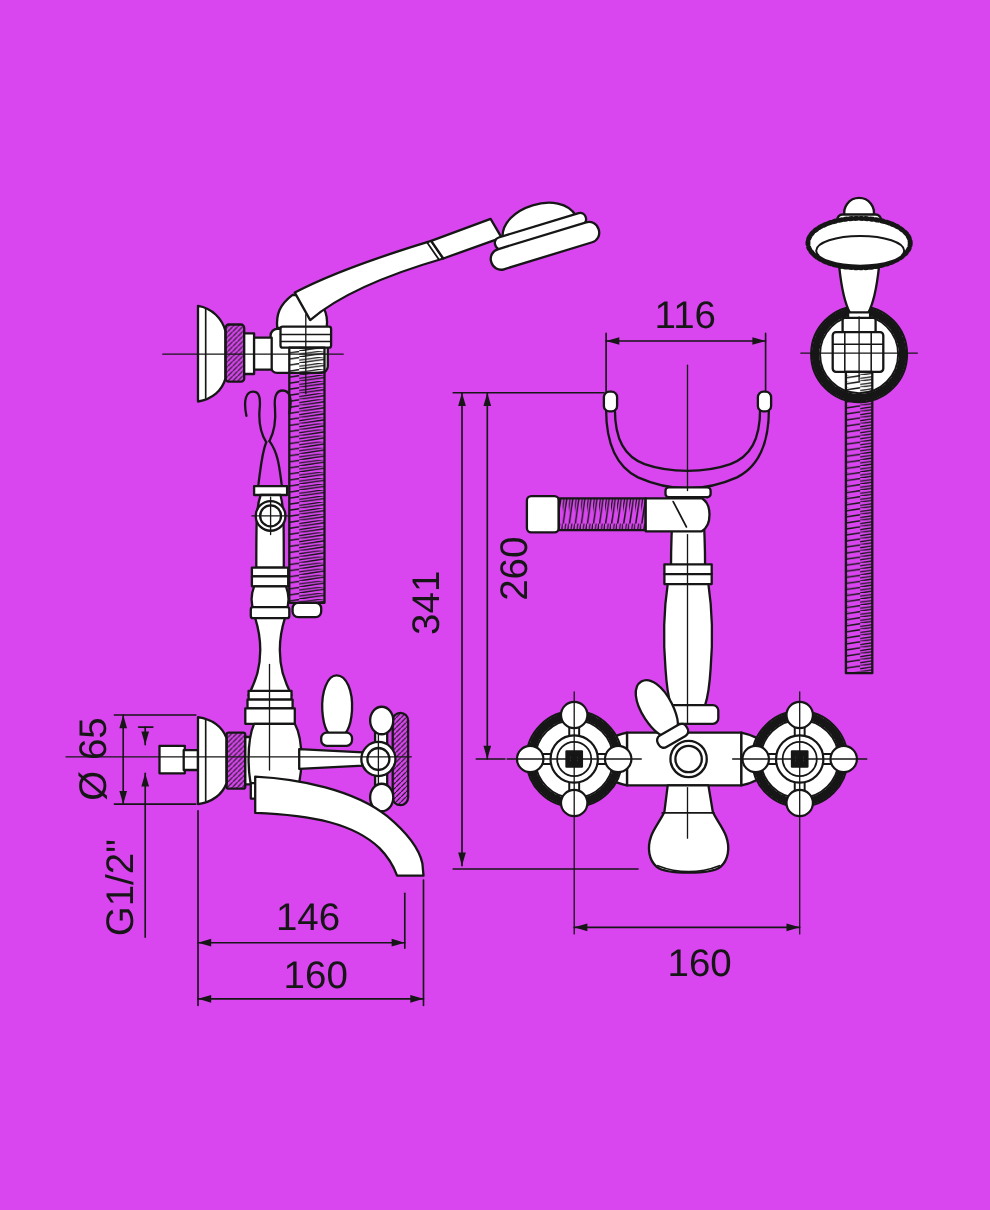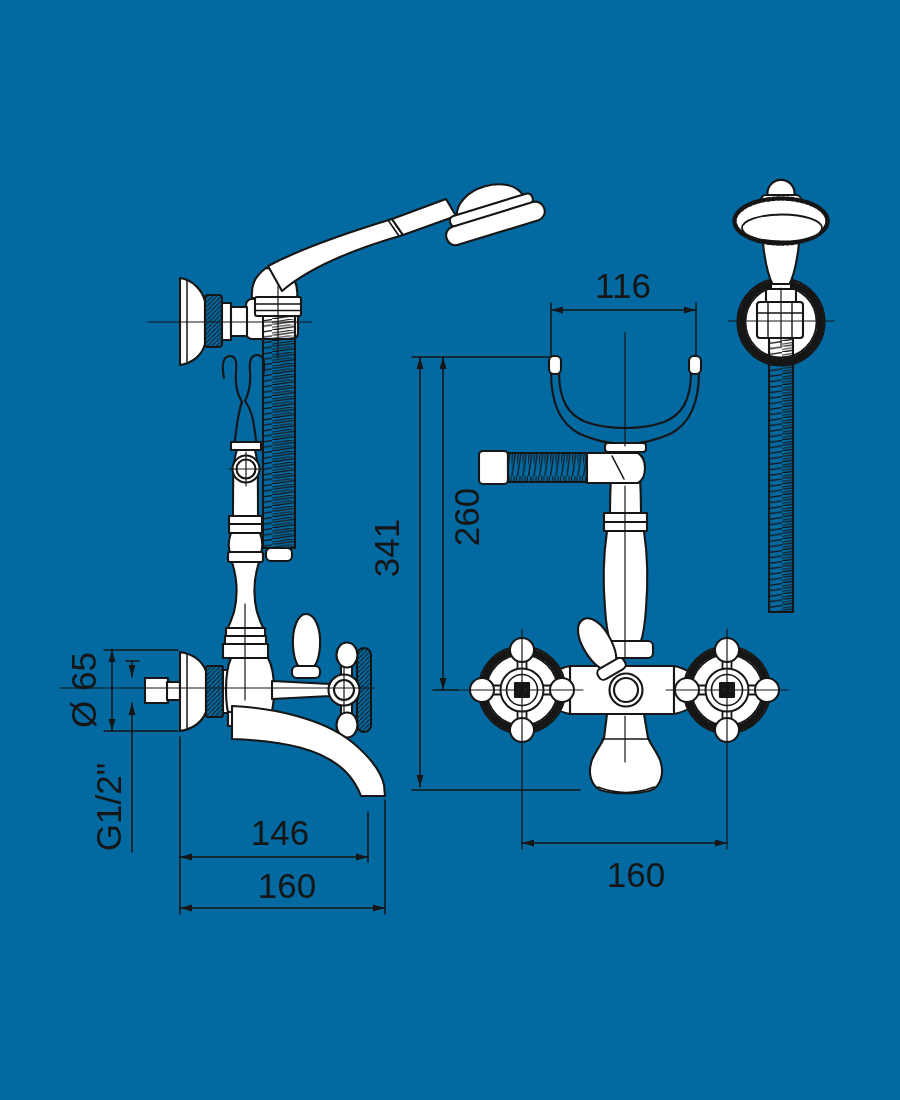--- a/index.html
+++ b/index.html
@@ -8,21 +8,21 @@
     background: #ffffff;
     width: 900px;
     height: 1100px;
     overflow: hidden;
     font-family: "Liberation Sans", sans-serif;
   }
   #stage {
     position: relative;
     width: 900px;
     height: 1100px;
-    background: #0369a1;
+    background: #d946ef;
   }
   svg text {
     font-family: "Liberation Sans", "DejaVu Sans", sans-serif;
     font-size: 35px;
     fill: #161616;
   }
 </style>
 </head>
 <body>
 

